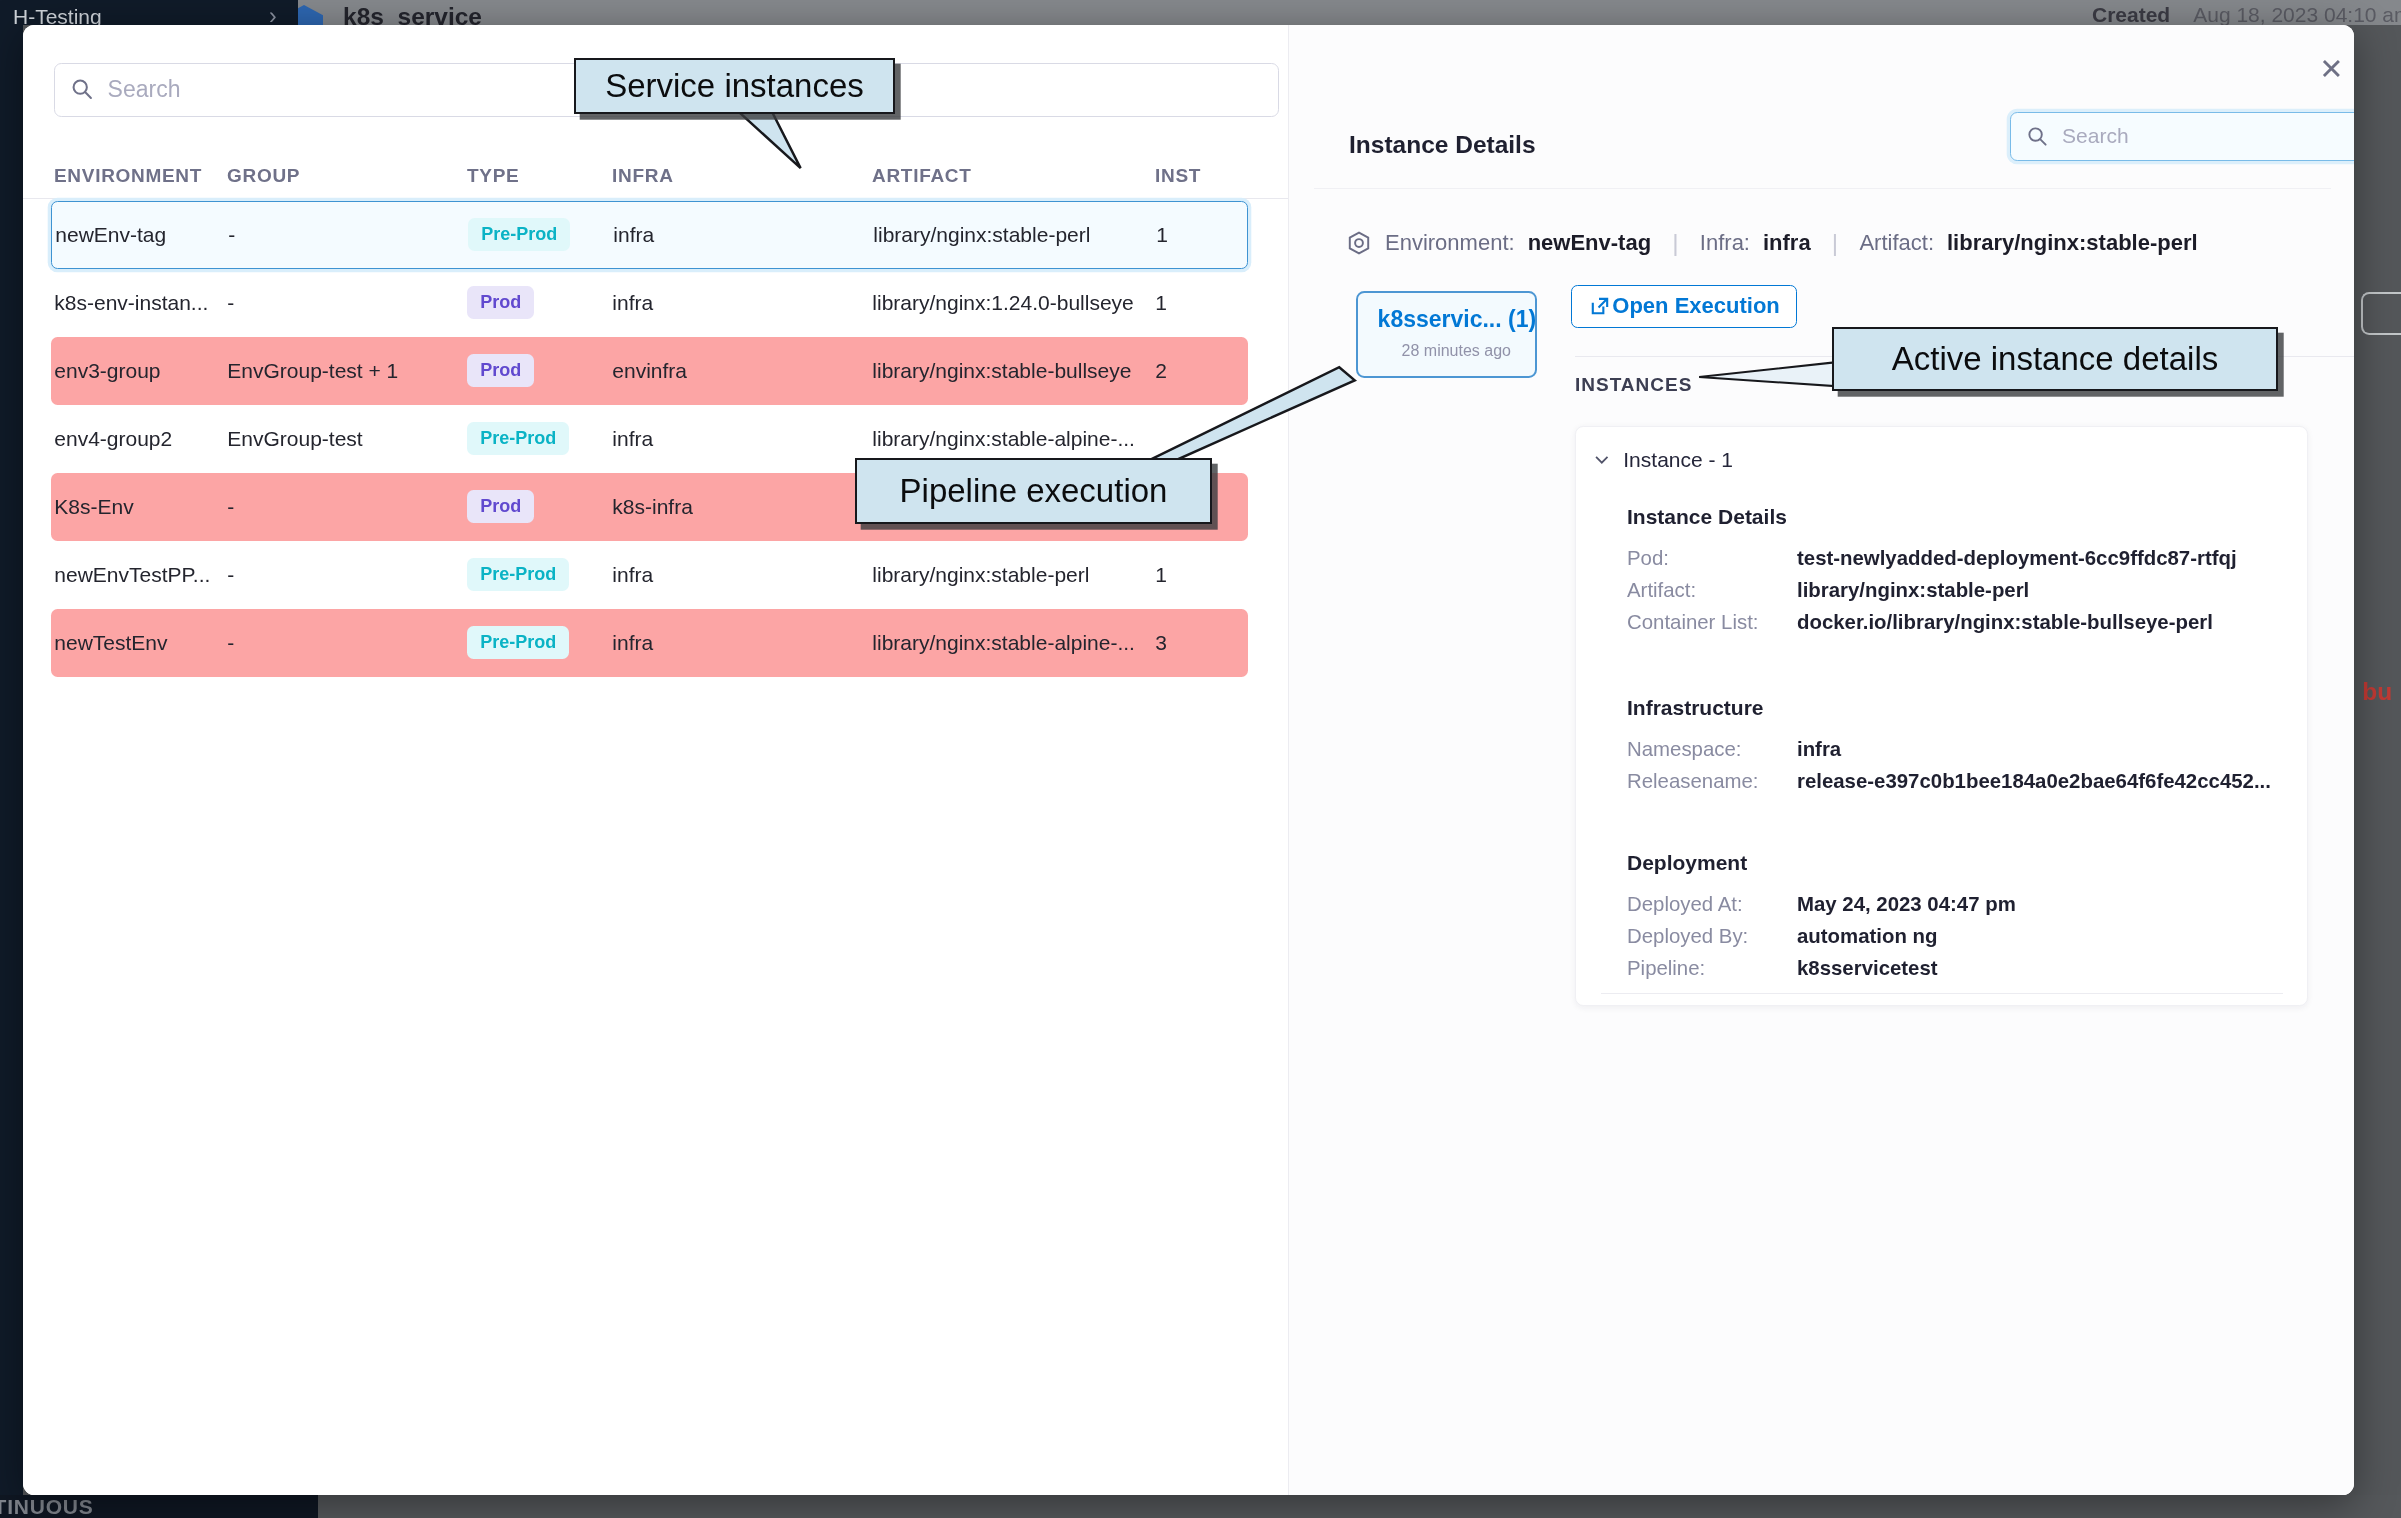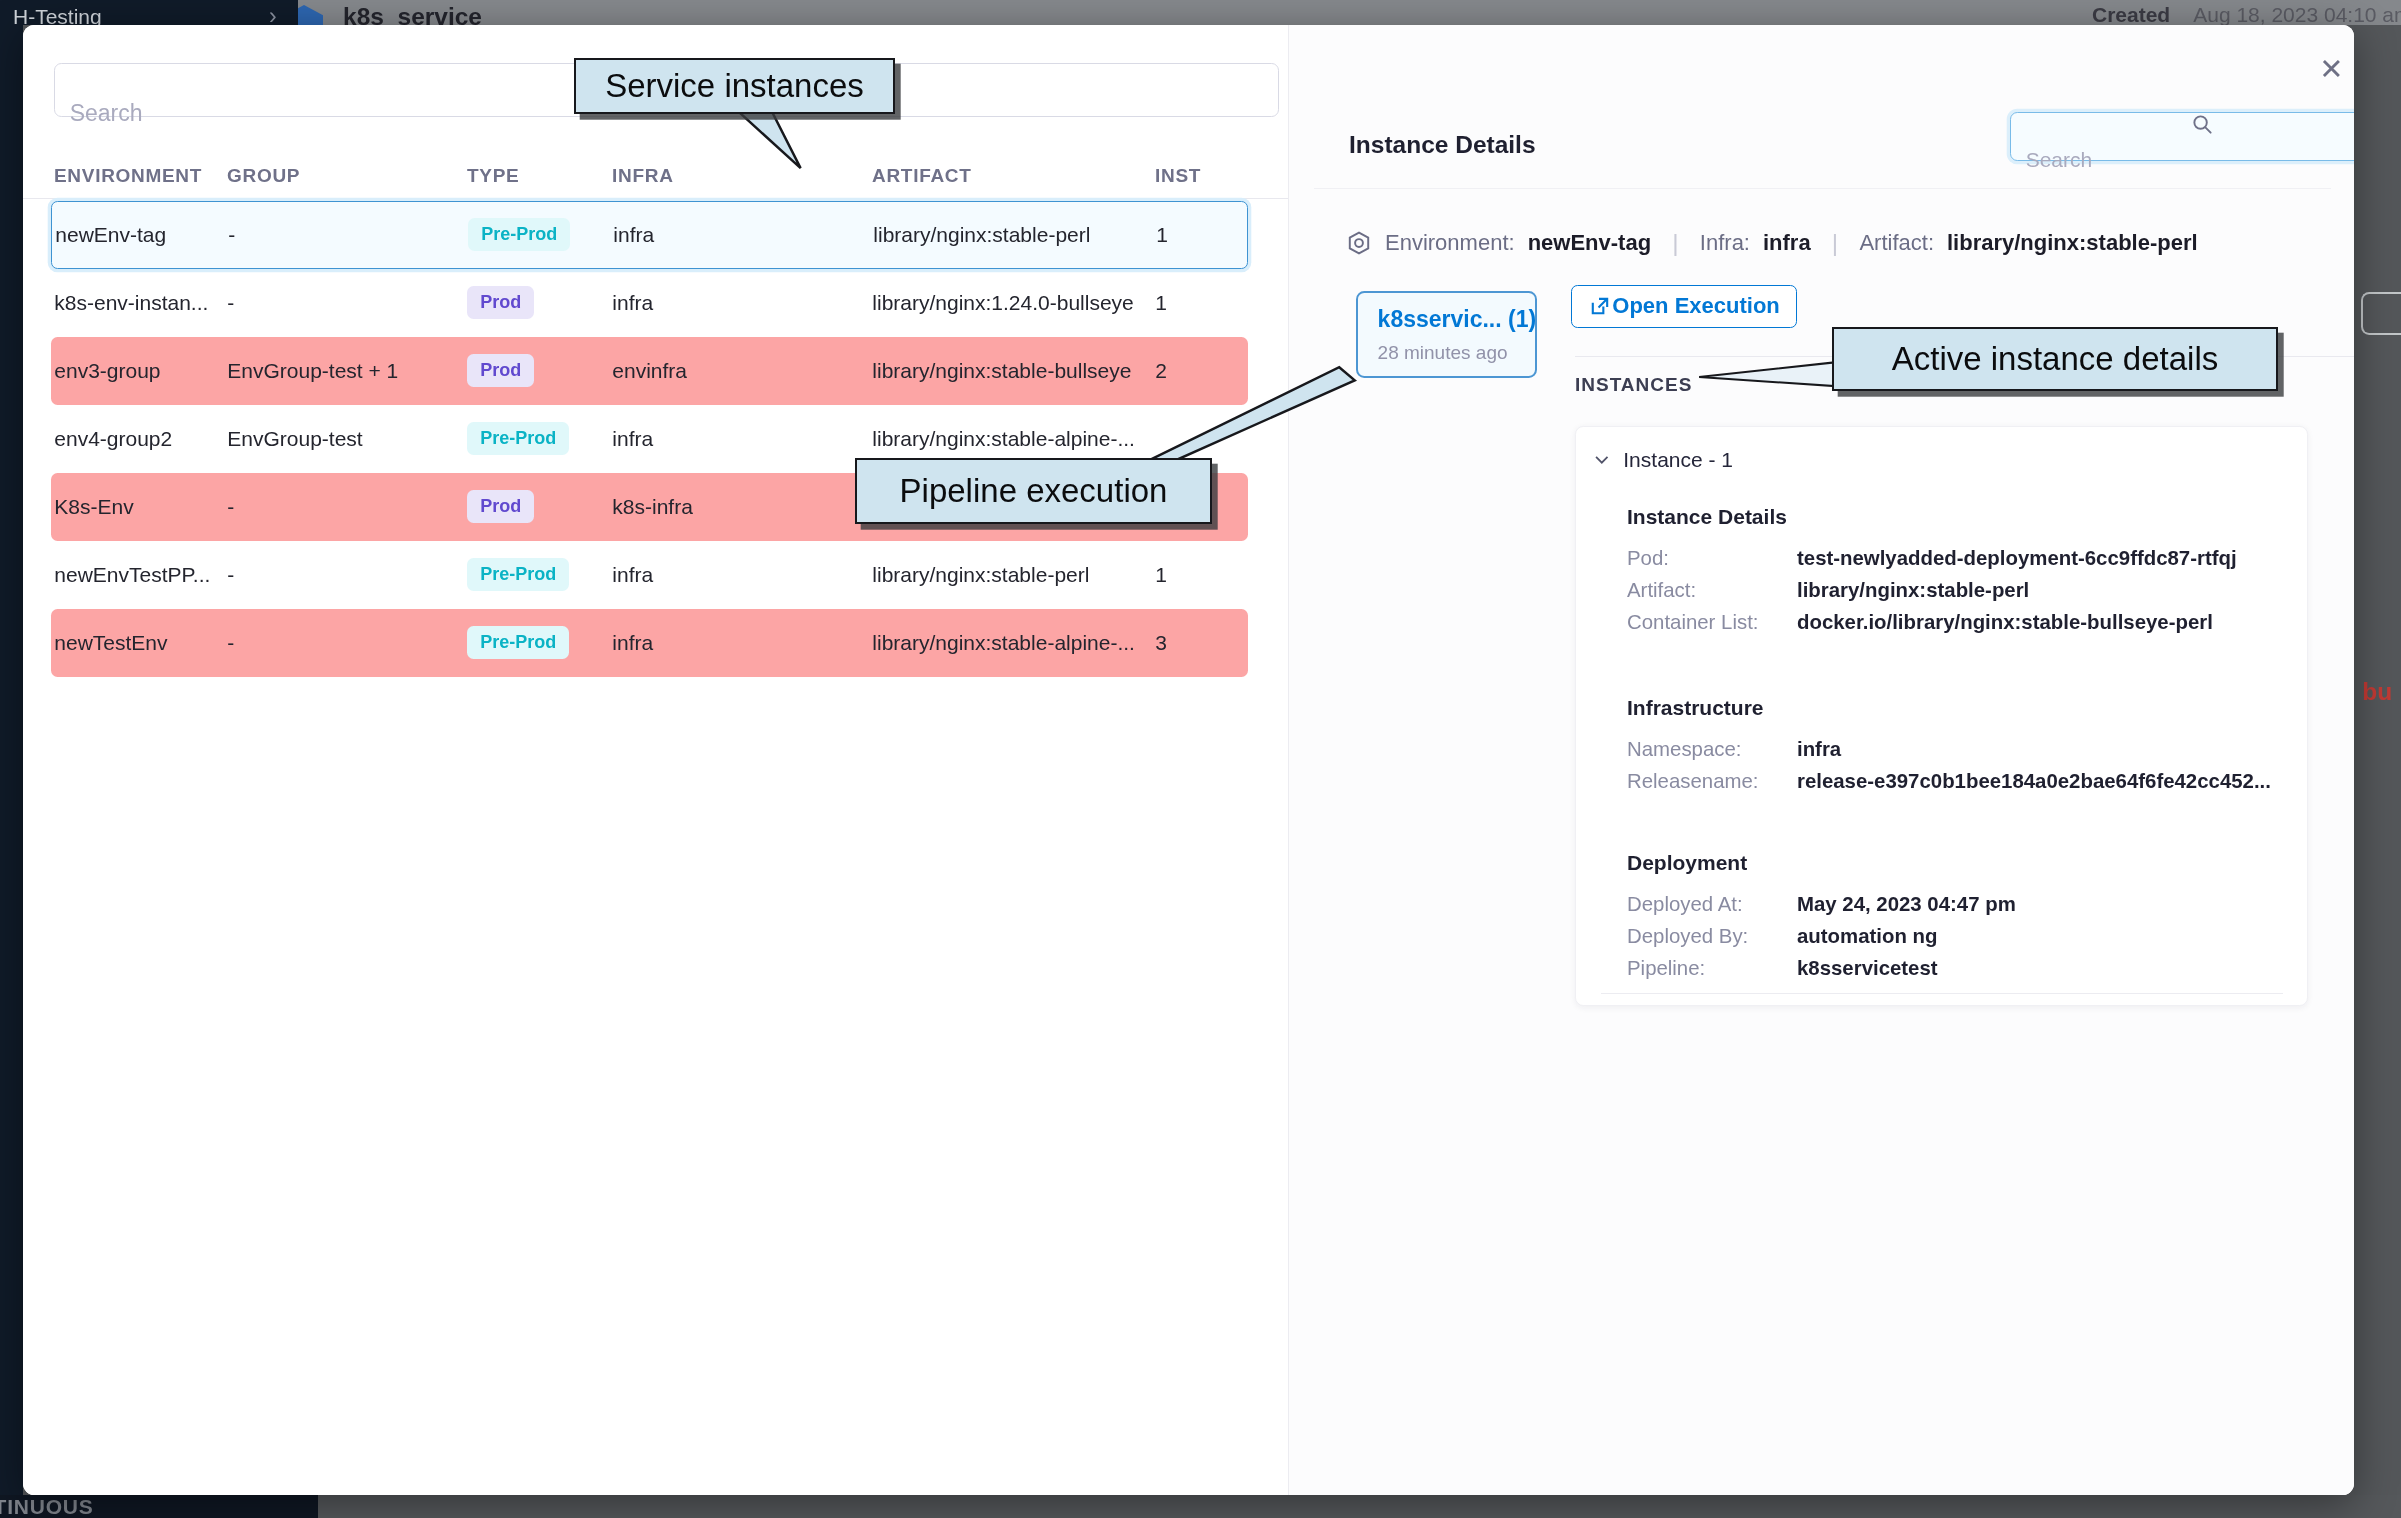--- a/index.html
+++ b/index.html
@@ -22,21 +22,21 @@
   .bottom-strip{position:absolute;left:0;top:1495px;width:2401px;height:24px;background:#55585b;z-index:0;}
   .sidebar-bottom{position:absolute;left:0;top:1495px;width:318px;height:24px;background:#0f1723;overflow:hidden;z-index:1;}
   .contin{position:absolute;left:-6.5px;top:0px;font-size:21px;font-weight:700;color:#82878f;letter-spacing:0.8px;}
   
   .modal{position:absolute;left:23px;top:24.5px;width:2331px;height:1470px;background:#ffffff;border-radius:11.4px;
          box-shadow:0 8.2px 41px rgba(0,0,0,.4);z-index:2;overflow:hidden;}
   .left-pane{position:absolute;left:0;top:0;width:1265px;height:1470px;background:#fff;}
   .right-pane{position:absolute;left:1265px;top:0;width:1066px;height:1470px;background:#fcfcfd;border-left:0.8px solid #ececf1;}
   
   .searchbox{position:absolute;display:flex;align-items:center;gap:11.4px;background:#fff;
-             border:1.6px solid #d9dae5;border-radius:7.3px;padding:0 14.7px;flex-direction:column;}
+             border:1.6px solid #d9dae5;border-radius:7.3px;padding:0 14.7px;}
   .searchbox input{border:none;outline:none;background:transparent;font-family:"Liberation Sans",sans-serif;
                    font-size:23px;color:#24252e;width:100%;}
   .searchbox input::placeholder{color:#a9aabe;}
   .sb-left{left:31px;top:38px;width:1194px;height:52px;}
   .sb-right{left:721px;top:87px;width:354px;height:47px;border:1.6px solid #79bbe8;background:#f6fcff;
             box-shadow:0 0 0 3.3px #dceffb;}
   .sb-right input{font-size:21px;}
   
   .thead{position:absolute;left:0;top:129px;width:1265px;height:45px;display:grid;
          grid-template-columns:173px 240px 145px 260px 283px 92px;padding-left:31px;box-sizing:border-box;
@@ -57,21 +57,21 @@
            justify-content:center;font-size:29px;color:#6e7085;cursor:pointer;font-weight:300;}
   .rp-title{position:absolute;left:60px;top:106px;font-size:24.5px;font-weight:700;color:#1f2030;}
   .rp-div1{position:absolute;left:24.5px;top:163px;width:1017px;height:0;border-top:1.6px solid #f0f0f4;}
   .summary{position:absolute;left:57px;top:204px;display:flex;align-items:center;gap:13px;font-size:22px;}
   .summary .lab{color:#6b6d85;}
   .summary .val{color:#1c1c28;font-weight:700;}
   .summary .sep{color:#c9cad6;font-size:24.5px;margin:0 8.2px;}
   .exec-card{position:absolute;left:67px;top:266px;width:181px;height:87px;background:#f3fafe;
              border:2.4px solid #4c96d3;border-radius:8.2px;box-sizing:border-box;padding:13px 0 0 19.6px;cursor:pointer;}
   .exec-card .nm{font-size:23px;font-weight:700;color:#0278d5;white-space:nowrap;}
-  .exec-card .tm{font-size:19px;color:#9192a9;margin-top:9.8px;}
+  .exec-card .tm{font-size:16px;color:#9192a9;margin-top:9.8px;text-align:center;}
   .open-exec{position:absolute;left:282px;top:260px;height:41px;display:flex;align-items:center;gap:1px;
              background:#fff;border:1.6px solid #0278d5;border-radius:6.5px;padding:0 16.3px;
              color:#0278d5;font-size:22px;font-weight:700;cursor:pointer;}
   .rp-div2{position:absolute;left:286px;top:331px;width:785px;height:0;border-top:1.6px solid #e9e9ef;}
   .instances-h{position:absolute;left:286px;top:349px;font-size:19px;font-weight:800;color:#3c3e52;letter-spacing:1px;}
   .inst-card{position:absolute;left:286px;top:401px;width:731px;height:578px;background:#fff;border-radius:8.2px;
              border:0.8px solid #f0f0f4;box-shadow:0 1.6px 6.5px rgba(40,41,61,.06);}
   .inst-head{position:absolute;left:16.3px;top:21px;display:flex;align-items:center;gap:11.4px;cursor:pointer;}
   .inst-head .t{font-size:21px;color:#25263a;}
   .sect{position:absolute;left:51px;}

